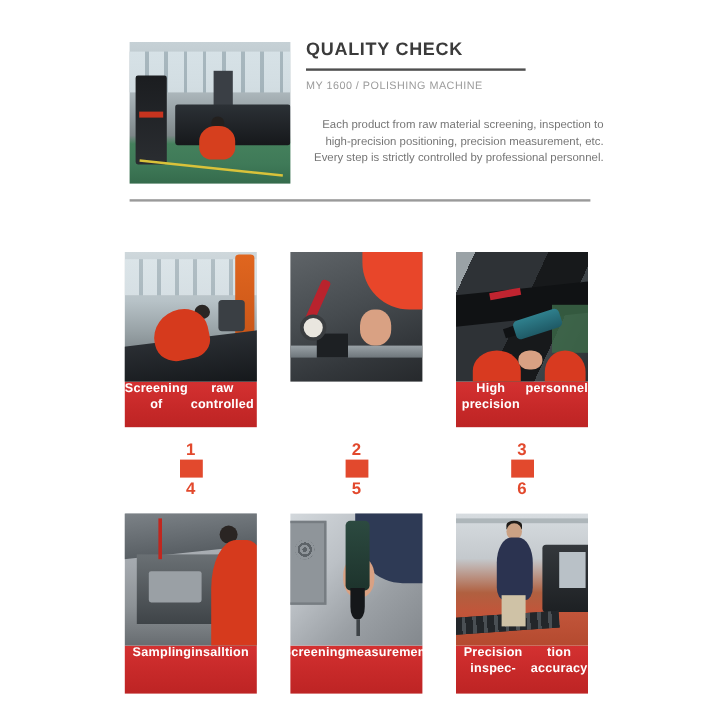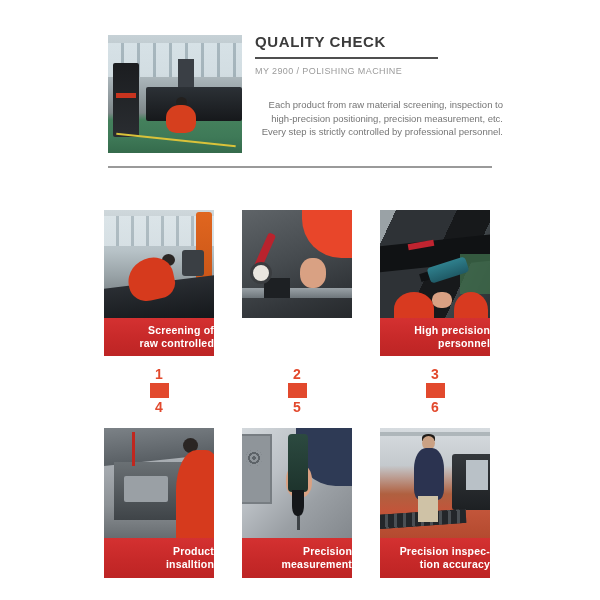--- a/index.html
+++ b/index.html
@@ -18,21 +18,21 @@
   .divider { position:absolute; left:108px; top:166px; width:384px; height:2px; background:#9a9a9a; }
 
   
   .card { position:absolute; width:110px; }
   .c1 { left:104px; } .c2 { left:242px; } .c3 { left:380px; }
   .r1 { top:210px; } .r2 { top:428px; }
   .photo { position:relative; width:110px; overflow:hidden; }
   .r1 .photo { height:108px; } .r2 .photo { height:110px; }
   .banner { width:110px; background:linear-gradient(180deg,#d43131 0%,#c72929 55%,#bd2424 100%);
     color:#fff; font-weight:bold; font-size:10.5px; line-height:13px; letter-spacing:0.2px;
-    display:flex; flex-direction:column; align-items:flex-end; justify-content:center; text-align:center; }
+    display:flex; flex-direction:row; align-items:flex-start; justify-content:center; text-align:center; }
   .r1 .banner { height:38px; } .r2 .banner { height:40px; }
 
   
   .connector { position:absolute; top:366px; width:110px; text-align:center; }
   .num { color:#e2492d; font-weight:bold; font-size:14px; line-height:16px; }
   .sq { width:19px; height:15px; background:#e2492d; margin:1px auto; }
 
   
   .sh { position:absolute; }
 
@@ -120,21 +120,21 @@
     <div class="sh hero-gantry"></div>
     <div class="sh hero-machine"></div>
     <div class="sh hero-worker-head"></div>
     <div class="sh hero-worker"></div>
     <div class="sh hero-floorline"></div>
   </div>
 
   <div class="header-text">
     <div class="page-title">QUALITY CHECK</div>
     <div class="title-underline"></div>
-    <div class="page-subtitle">MY 2900  /  POLISHING MACHINE</div>
+    <div class="page-subtitle">MY 1600  /  POLISHING MACHINE</div>
   </div>
   <div class="description">Each product from raw material screening, inspection to high-precision positioning, precision measurement, etc. Every step is strictly controlled by professional personnel.</div>
 
   <div class="divider"></div>
 
   <div class="card r1 c1">
     <div class="photo p1">
       <div class="sh p1-windows"></div>
       <div class="sh p1-column"></div>
       <div class="sh p1-head-unit"></div>
@@ -195,37 +195,37 @@
   <div class="card r2 c1">
     <div class="photo p4">
       <div class="sh p4-hood"></div>
       <div class="sh p4-interior"></div>
       <div class="sh p4-fixture"></div>
       <div class="sh p4-rod"></div>
       <div class="sh p4-worker-head"></div>
       <div class="sh p4-worker"></div>
     </div>
     <div class="banner">
-      <span>Product</span>
+      <span>Sampling</span>
       <span>insalltion</span>
     </div>
   </div>
 
   <div class="card r2 c2">
     <div class="photo p5">
       <div class="sh p5-cabinet"></div>
       <div class="sh p5-vent"></div>
       <div class="sh p5-clothes"></div>
       <div class="sh p5-arm"></div>
       <div class="sh p5-drill"></div>
       <div class="sh p5-chuck"></div>
       <div class="sh p5-bit"></div>
     </div>
     <div class="banner">
-      <span>Precision</span>
+      <span>Screening</span>
       <span>measurement</span>
     </div>
   </div>
 
   <div class="card r2 c3">
     <div class="photo p6">
       <div class="sh p6-ceiling"></div>
       <div class="sh p6-machine"></div>
       <div class="sh p6-panel"></div>
       <div class="sh p6-track"></div>

